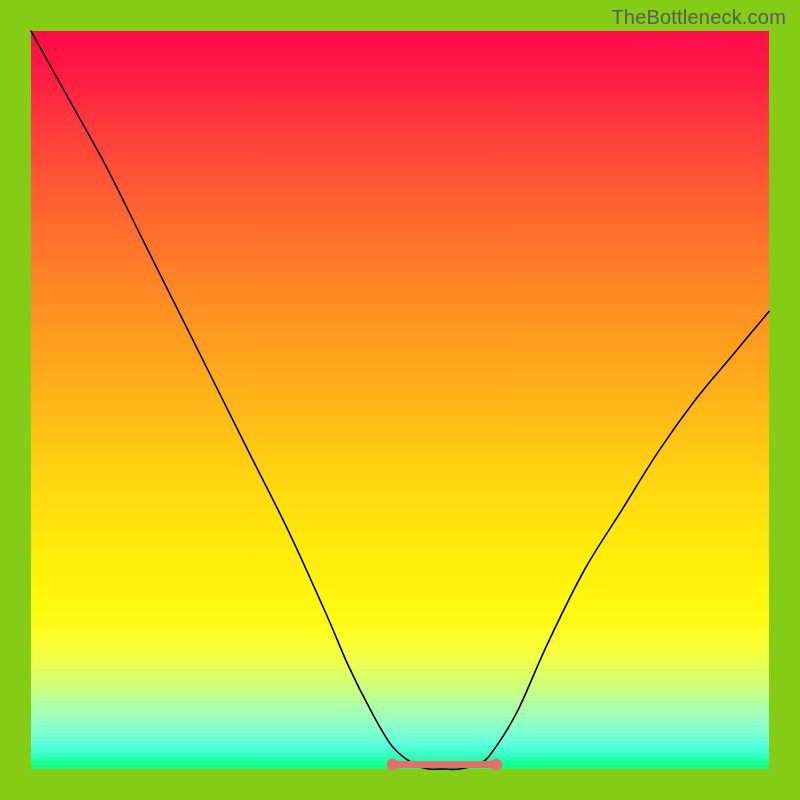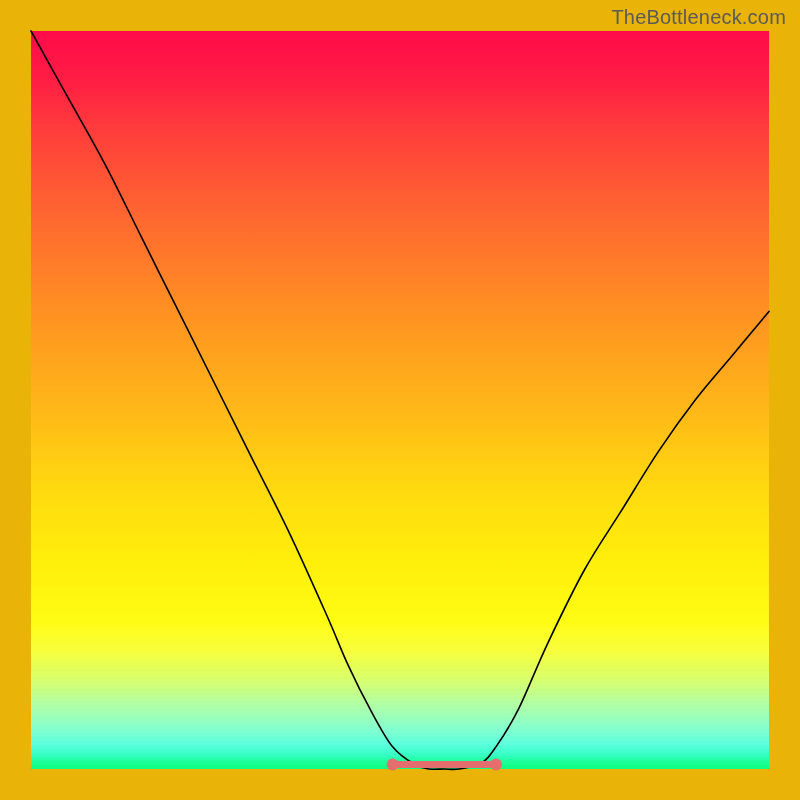--- a/index.html
+++ b/index.html
@@ -8,21 +8,21 @@
     width: 800px;
     height: 800px;
     background: #000;
     overflow: hidden;
     font-family: Arial, Helvetica, sans-serif;
   }
   .frame {
     position: relative;
     width: 800px;
     height: 800px;
-    background: #eab308;
+    background: #84cc16;
   }
   .plot-area {
     position: absolute;
     left: 31px;
     top: 31px;
     width: 738px;
     height: 738px;
     
     background: linear-gradient(
       to bottom,

